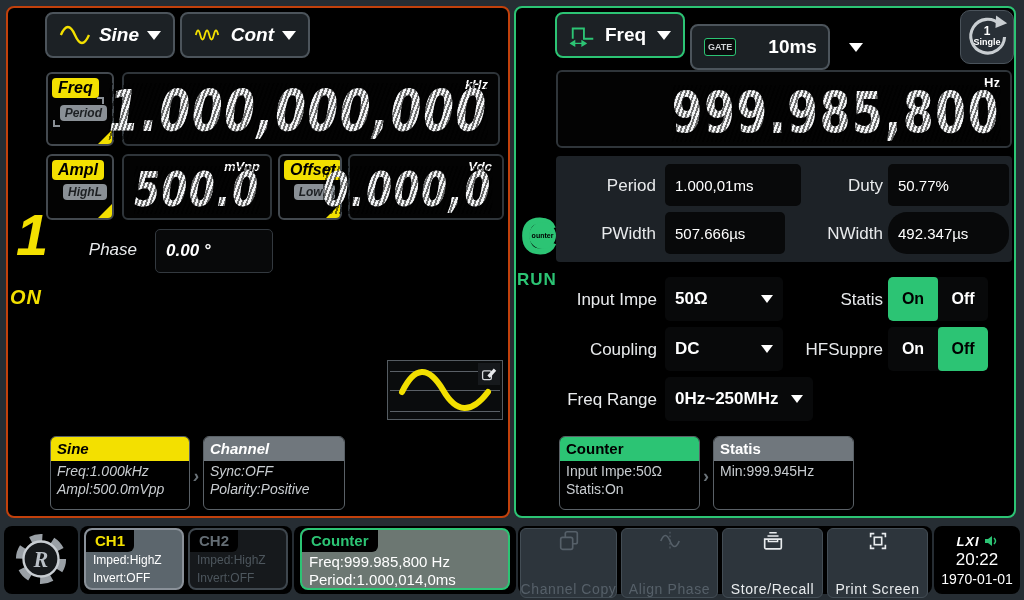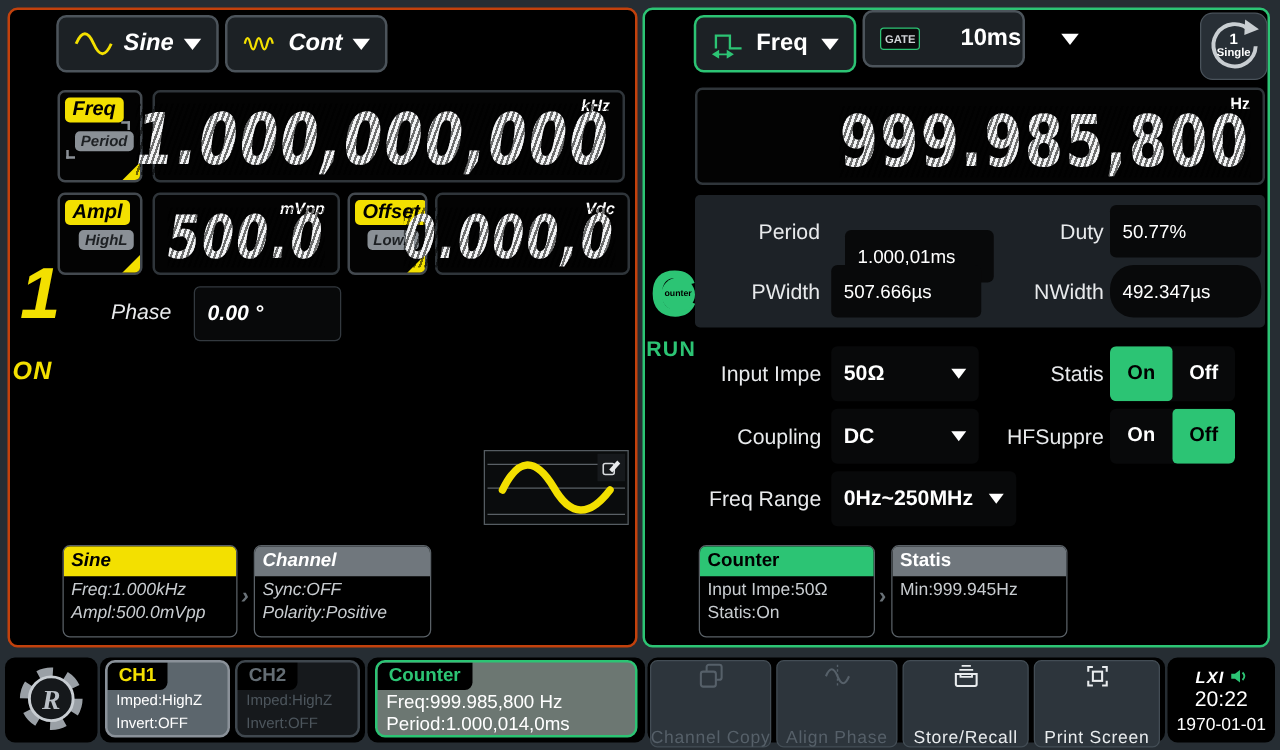--- a/index.html
+++ b/index.html
@@ -224,21 +224,21 @@
 
   <div class="dd green-border" style="left:39px; top:4px; width:130px;">
     <svg width="28" height="24" viewBox="0 0 30 24">
       <path d="M4 16 V5 H16 V16 H26" stroke="#2cc474" stroke-width="2" fill="none"></path>
       <path d="M5 21 H15 M2 21 l4 -2.5 v5 z M18 21 l-4 -2.5 v5 z" stroke="#2cc474" stroke-width="1.5" fill="#2cc474"></path>
     </svg>
     <span>Freq</span>
     <span class="caret"></span>
   </div>
 
-  <div class="dd" style="left:174px; top:0; width:130px;gap:32px;">
+  <div class="dd" style="left:174px; top:16px; width:140px;gap:32px;">
     <span class="gate-badge">GATE</span>
     <span>10ms</span>
     <span class="caret"></span>
   </div>
 
   <div class="single-btn" style="left:444px; top:2px;">
     <svg width="52" height="52" viewBox="0 0 40 40" style="position:absolute;left:0;top:0;">
       <path d="M 30 10.5 A 13 13 0 1 0 33.5 20" stroke="#c9ced2" stroke-width="2.4" fill="none"></path>
       <polygon points="27,3.5 35.5,9.5 26.5,13" fill="#c9ced2"></polygon>
     </svg>
@@ -250,21 +250,21 @@
   <div class="cword" style="left:13px; top:214px;">ounter</div>
   <div class="chan-state" style="left:1px; top:262px; color:#2cc474; font-size:17px;">RUN</div>
 
   <div class="disp" style="left:40px; top:62px; width:456px; height:78px;">
     <span class="unit">Hz</span>
     <span class="lcd sz-big">999.985,800</span>
   </div>
 
   <div class="meas-section" style="left:40px; top:148px; width:456px; height:106px;">
     <span class="field-label" style="left:0; top:20px; width:100px;">Period</span>
-    <div class="vbox" style="left:120px; top:8px; width:119px;margin-top:20px;">
+    <div class="vbox" style="left:109px; top:8px; width:136px;">
       <span>1.000,01ms</span>
     </div>
     <span class="field-label" style="left:227px; top:20px; width:100px;">Duty</span>
     <div class="vbox" style="left:332px; top:8px; width:121px;">
       <span>50.77%</span>
     </div>
     <span class="field-label" style="left:0; top:68px; width:100px;">PWidth</span>
     <div class="vbox" style="left:109px; top:56px; width:120px;">
       <span>507.666µs</span>
     </div>

